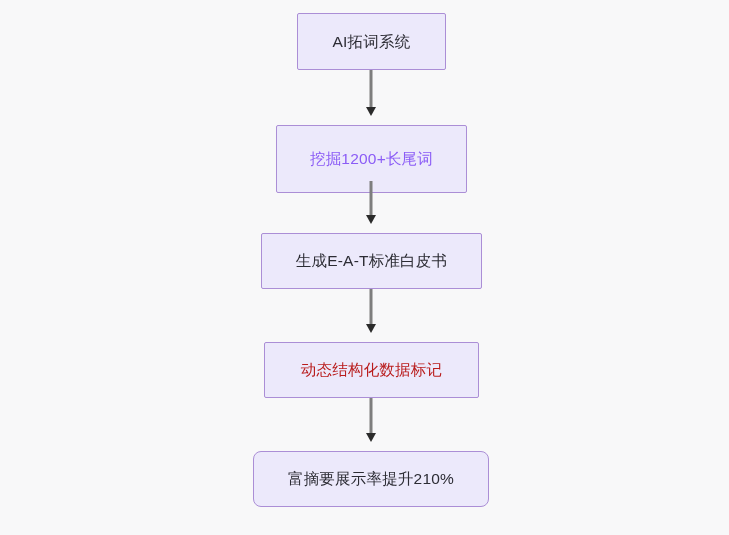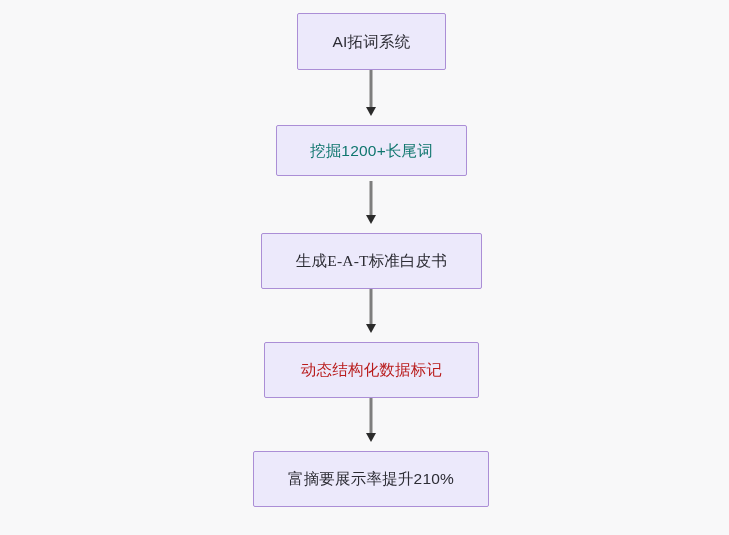--- a/index.html
+++ b/index.html
@@ -56,33 +56,33 @@
 </style>
 </head>
 <body style="background: rgb(248, 248, 249);">
 
 <div id="flowchart" style="width: 729px; height: 535px;">
 
   <div class="node" id="node-n1" style="left: 297px; top: 13px; width: 149px; height: 57px; background: rgb(236, 233, 251); border-color: rgb(171, 142, 214); color: rgb(44, 44, 52);">
     <span class="node-label">AI拓词系统</span>
   </div>
 
-  <div class="node" id="node-n2" style="left: 276px; top: 125px; width: 191px; height: 51px; background: rgb(236, 233, 251); border-color: rgb(171, 142, 214); color: #0f766e;">
+  <div class="node" id="node-n2" style="left: 276px; top: 125px; width: 191px; height: 68px; background: rgb(236, 233, 251); border-color: rgb(171, 142, 214); color: #8b5cf6;">
     <span class="node-label">挖掘1200+长尾词</span>
   </div>
 
-  <div class="node" id="node-n3" style="left: 261px; top: 233px; width: 221px; height: 56px; background: rgb(236, 233, 251); border-color: rgb(171, 142, 214); color: rgb(44, 44, 52); font-family: Liberation Serif, serif;">
+  <div class="node" id="node-n3" style="left: 261px; top: 233px; width: 221px; height: 56px; background: rgb(236, 233, 251); border-color: rgb(171, 142, 214); color: rgb(44, 44, 52);">
     <span class="node-label">生成E-A-T标准白皮书</span>
   </div>
 
   <div class="node" id="node-n4" style="left: 264px; top: 342px; width: 215px; height: 56px; background: rgb(236, 233, 251); border-color: rgb(171, 142, 214); color: #b91c1c;">
     <span class="node-label">动态结构化数据标记</span>
   </div>
 
-  <div class="node" id="node-n5" style="left: 253px; top: 451px; width: 236px; height: 56px; background: rgb(236, 233, 251); border-color: rgb(171, 142, 214); color: rgb(44, 44, 52);">
+  <div class="node" id="node-n5" style="left: 253px; top: 451px; width: 236px; height: 56px; background: rgb(236, 233, 251); border-color: rgb(171, 142, 214); color: rgb(44, 44, 52); border-radius: 8px;">
     <span class="node-label">富摘要展示率提升210%</span>
   </div>
 
   <div class="edge" id="edge-e1" style="left: 371px; top: 70px; height: 39px; background: rgb(126, 126, 126);"></div>
   <div class="arrowhead" id="arrow-e1" style="left: 371px; top: 107px; border-top-color: rgb(43, 43, 43);"></div>
 
   <div class="edge" id="edge-e2" style="left: 371px; top: 181px; height: 36px; background: rgb(126, 126, 126);"></div>
   <div class="arrowhead" id="arrow-e2" style="left: 371px; top: 215px; border-top-color: rgb(43, 43, 43);"></div>
 
   <div class="edge" id="edge-e3" style="left: 371px; top: 289px; height: 37px; background: rgb(126, 126, 126);"></div>

